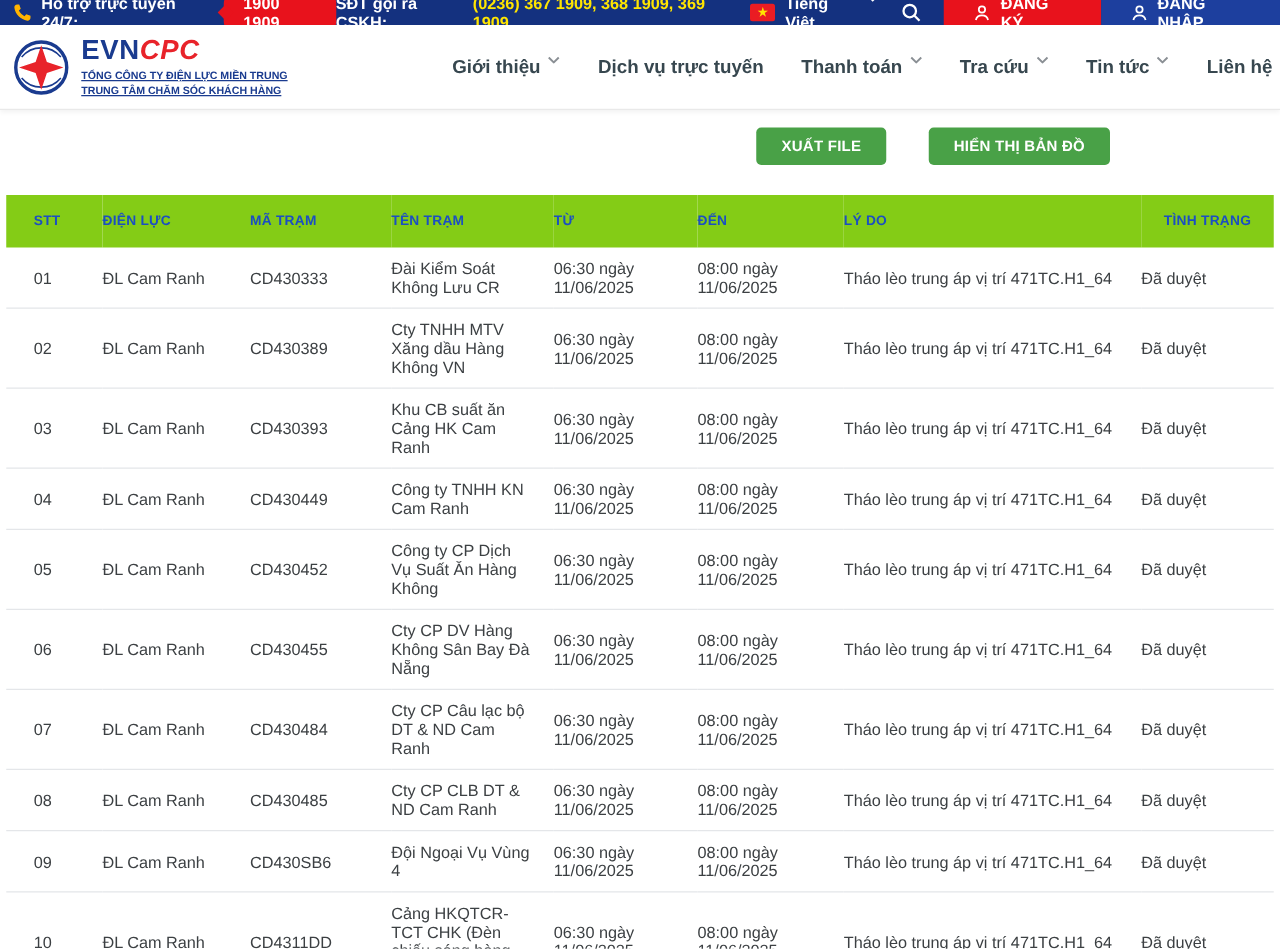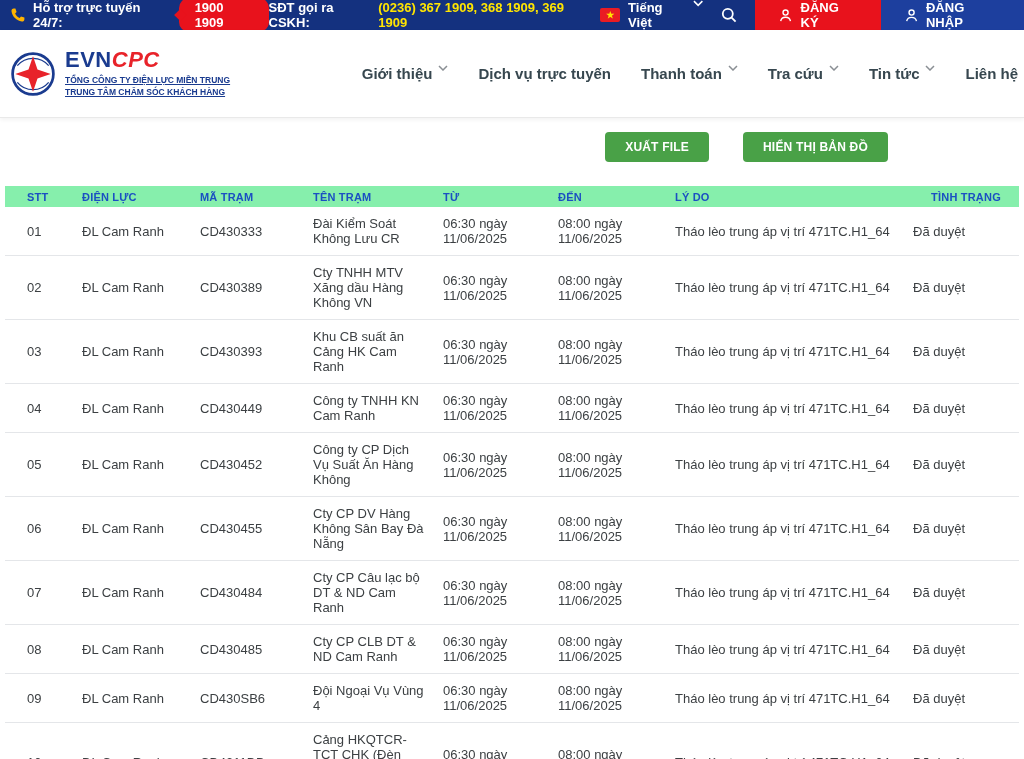--- a/index.html
+++ b/index.html
@@ -1,20 +1,20 @@
 <!DOCTYPE html>
 <html><head>
 <meta charset="utf-8">
 <style>
   * { margin:0; padding:0; box-sizing:border-box; }
   html,body { width:1024px; height:759px; overflow:hidden; background:#fff;
     font-family:"Liberation Sans", sans-serif; }
 
   
-  .topbar { height:30px; background:#14317f; display:flex; align-items:center;
+  .topbar { height:20px; background:#14317f; display:flex; align-items:center;
     color:#fff; font-size:13px; font-weight:bold; }
   .tb-left { display:flex; align-items:center; gap:7px; padding-left:10px; }
   .phone-icon { display:flex; align-items:center; }
   .hotline-badge { position:relative; background:#e8121c; color:#fff;
     border-radius:10px; padding:2px 16px; margin-left:6px; font-size:13px; cursor:pointer; }
   .hotline-badge::before { content:''; position:absolute; left:-3px; top:50%;
     width:9px; height:9px; background:#e8121c; transform:translateY(-50%) rotate(45deg); }
   .tb-right { margin-left:auto; display:flex; align-items:center; height:100%; }
   .cskh { display:flex; gap:6px; align-items:center; margin-right:16px; }
   .cskh-numbers { color:#ffe500; }
@@ -22,21 +22,21 @@
     display:flex; align-items:center; justify-content:center; color:#ffe500;
     font-size:9px; line-height:1; margin-right:8px; }
   .lang { display:flex; gap:7px; margin-right:18px; cursor:pointer; }
   .search-btn { display:flex; align-items:center; margin-right:18px; cursor:pointer; }
   .tb-btn { height:30px; display:flex; align-items:center; gap:8px;
     padding:0 24px; font-size:13px; font-weight:bold; color:#fff; cursor:pointer; }
   .tb-btn.register { background:#e8121c; }
   .tb-btn.login { background:#1d3f9e; }
 
   
-  .header { height:88px; background:#fff; display:flex; align-items:center;
+  .header { height:68px; background:#fff; display:flex; align-items:center;
     padding:0 4px 0 10px; border-bottom:1px solid #e9e9e9;
     box-shadow:0 2px 4px rgba(0,0,0,0.05); position:relative; }
   .logo-wrap { display:flex; align-items:center; }
   .brand-text { margin-left:9px; }
   .brand-name { font-size:22px; font-weight:bold; letter-spacing:.5px; line-height:1; }
   .brand-name .evn { color:#1a3b8f; }
   .brand-name .cpc { color:#e8232a; font-style:italic; }
   .brand-sub { margin-top:3px; font-size:8.5px; font-weight:bold; color:#1a3b8f; line-height:1.45;text-decoration:underline; }
   .nav { margin-left:auto; display:flex; align-items:center; gap:30px;
     white-space:nowrap; overflow:hidden; padding-right:2px; }
@@ -47,22 +47,22 @@
   .actions { display:flex; justify-content:flex-end; gap:34px;
     padding:14px 136px 0 0; }
   .green-btn { background:#49a147; border:none; border-radius:4px; color:#fff;
     height:30px; padding:0 20px; font-size:12px; font-weight:bold;
     font-family:"Liberation Sans", sans-serif; cursor:pointer; letter-spacing:.2px; }
 
   
   .table-wrap { margin:24px 5px 0 5px; }
   table { width:100%; border-collapse:collapse; table-layout:fixed;
     font-size:13px; color:#3c4043; }
-  thead th { background:#86efac; color:#1b4fc2; font-size:11px; font-weight:bold;
-    height:21px; text-align:left; padding:0 12px 0 0; letter-spacing:.2px; }
+  thead th { background:#84cc16; color:#1b4fc2; font-size:11px; font-weight:bold;
+    height:42px; text-align:left; padding:0 12px 0 0; letter-spacing:.2px; }
   thead th:first-child { padding-left:22px; }
   thead th:last-child { text-align:center; padding:0; }
   tbody td { padding:9px 16px 9px 0; border-bottom:1px solid #e4e6e9;
     vertical-align:middle; line-height:15px; }
   tbody td:first-child { padding-left:22px; }
   tbody td:last-child { padding-left:0; padding-right:10px; }
   .c-ld { padding-right:10px;margin-top:36px; }
 </style>
 </head>
 <body>

